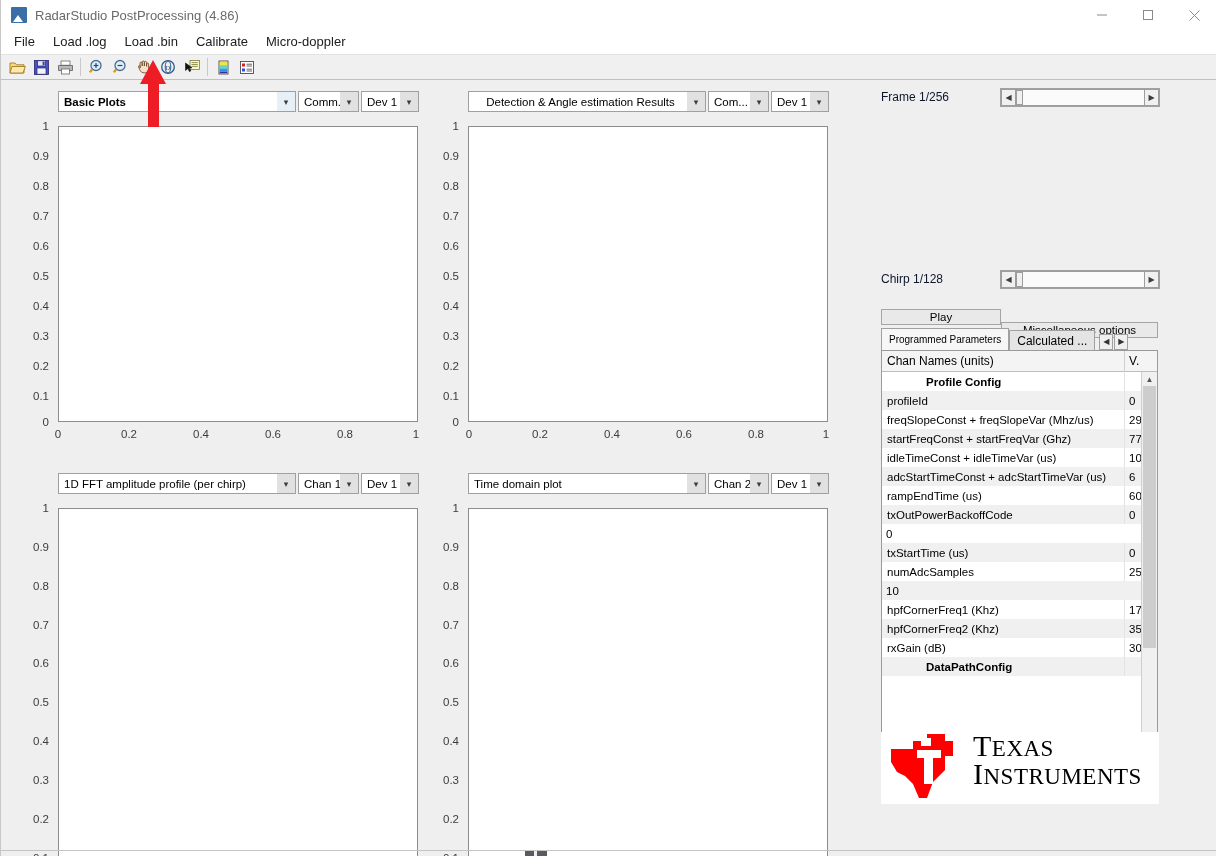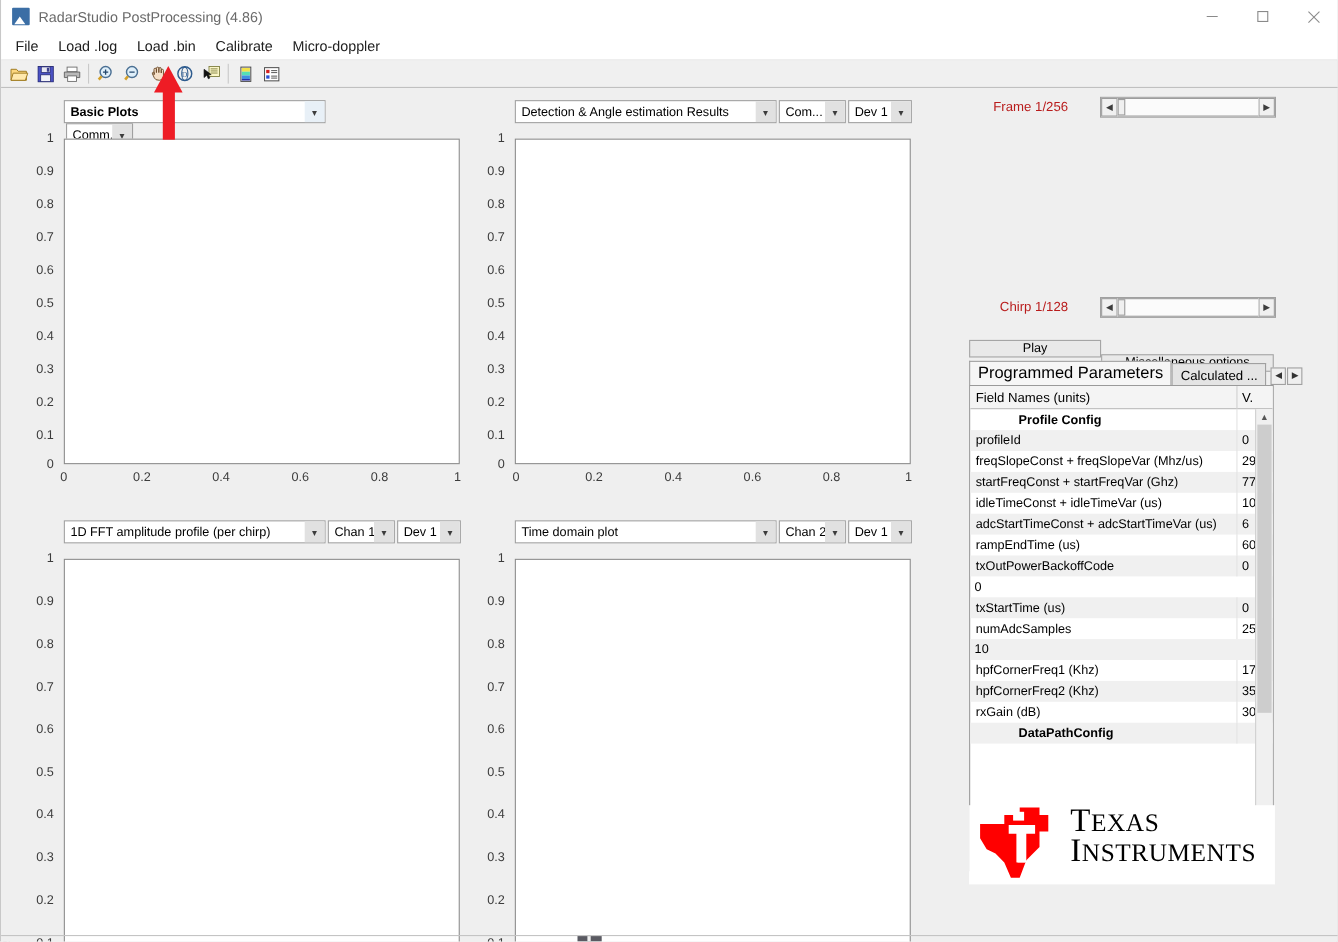--- a/index.html
+++ b/index.html
@@ -102,21 +102,21 @@
   }
   .ylab{
     position:absolute;text-align:right;font-size:11.5px;color:#3c3c3c;
     font-family:"Liberation Sans", sans-serif;
   }
   .xlab{
     position:absolute;text-align:center;font-size:11.5px;color:#3c3c3c;
     font-family:"Liberation Sans", sans-serif;
   }
   
-  .rlabel{position:absolute;font-size:12px;color:#b91c1c;text-align:right;}
+  .rlabel{position:absolute;font-size:12px;color:#0f172a;text-align:left;}
   .sbar{
     position:absolute;height:19px;border:1px solid #a0a0a0;background:#f0f0f0;
     box-sizing:border-box;display:flex;align-items:stretch;
   }
   .sbar .sb-left,.sbar .sb-right{
     width:15px;background:#f0f0f0;border:1px solid #9d9d9d;
     display:flex;align-items:center;justify-content:center;
     font-size:8px;color:#3c3c3c;box-sizing:border-box;margin:0;
   }
   .sbar .sb-track{flex:1;background:#fbfbfb;border:1px solid #9d9d9d;border-left:0;border-right:0;box-sizing:border-box;position:relative;}
@@ -124,21 +124,21 @@
   .btn{
     position:absolute;height:16px;background:#e9e9e9;border:1px solid #a5a5a5;
     box-sizing:border-box;display:flex;align-items:center;justify-content:center;
     font-size:11.5px;color:#000;
   }
   .tabstrip{position:absolute;display:flex;align-items:flex-end;}
   .tab{
     height:20px;background:#e4e4e4;border:1px solid #a0a0a0;border-bottom:none;
     display:flex;align-items:center;padding:0 7px;font-size:12px;box-sizing:border-box;
   }
-  .tab.active{background:#f6f6f6;height:22px;font-size:15px;}
+  .tab.active{background:#f6f6f6;height:22px;font-size:10px;}
   .tabnav{
     display:flex;align-items:center;height:17px;margin-left:3px;
   }
   .tabnav .nb{
     width:14px;height:16px;border:1px solid #a0a0a0;background:#efefef;
     display:flex;align-items:center;justify-content:center;font-size:8px;color:#333;
     box-sizing:border-box;margin-left:1px;
   }
   
   .tablebox{
@@ -316,21 +316,21 @@
     </div>
   </div>
 
   <div class="leftscroll">
     <div class="trk"></div>
     <div class="thumb"></div>
   </div>
 
   <div class="workspace">
 
-    <div class="plotsel" style="left:57px;top:11px;flex-direction:column;">
+    <div class="plotsel" style="left:57px;top:11px;">
       <div class="combo plot-title-bold" style="width:238px;">
         <div class="lbl">Basic Plots</div>
         <div class="arrow">▾</div>
       </div>
       <div class="combo grayarrow" style="width:61px;margin-left:2px;">
         <div class="lbl">Comm...</div>
         <div class="arrow">▾</div>
       </div>
       <div class="combo grayarrow" style="width:58px;margin-left:2px;">
         <div class="lbl">Dev 1</div>
@@ -355,21 +355,21 @@
     <div>
       <div class="xlab" style="left:45px;top:348px;width:24px;">0</div>
       <div class="xlab" style="left:116px;top:348px;width:24px;">0.2</div>
       <div class="xlab" style="left:188px;top:348px;width:24px;">0.4</div>
       <div class="xlab" style="left:260px;top:348px;width:24px;">0.6</div>
       <div class="xlab" style="left:332px;top:348px;width:24px;">0.8</div>
       <div class="xlab" style="left:403px;top:348px;width:24px;">1</div>
     </div>
 
     <div class="plotsel" style="left:467px;top:11px;">
-      <div class="combo" style="width:238px;">
+      <div class="combo" style="width:238px;text-align:center;">
         <div class="lbl">Detection &amp; Angle estimation Results</div>
         <div class="arrow" style="background:#e1e1e1;">▾</div>
       </div>
       <div class="combo grayarrow" style="width:61px;margin-left:2px;">
         <div class="lbl">Com...</div>
         <div class="arrow">▾</div>
       </div>
       <div class="combo grayarrow" style="width:58px;margin-left:2px;">
         <div class="lbl">Dev 1</div>
         <div class="arrow">▾</div>
@@ -501,21 +501,21 @@
         <span>Calculated ...</span>
       </div>
       <div class="tabnav">
         <div class="nb">◀</div>
         <div class="nb">▶</div>
       </div>
     </div>
 
     <div class="tablebox" style="left:880px;top:270px;width:277px;height:442px;">
       <div class="thead">
-        <div class="c1">Field Names    (units)</div>
+        <div class="c1">Chan Names    (units)</div>
         <div class="c2">V.</div>
       </div>
 
       <div class="trow section">
         <div class="c1">Profile Config</div>
         <div class="c2"></div>
       </div>
       <div class="trow alt">
         <div class="c1">profileId</div>
         <div class="c2">0</div>

